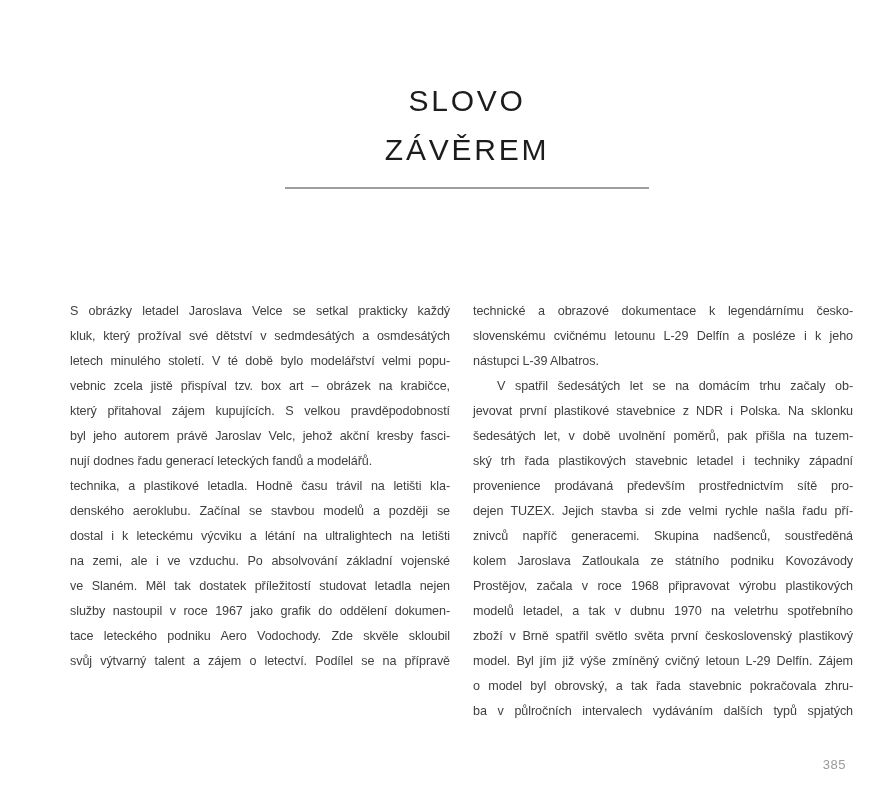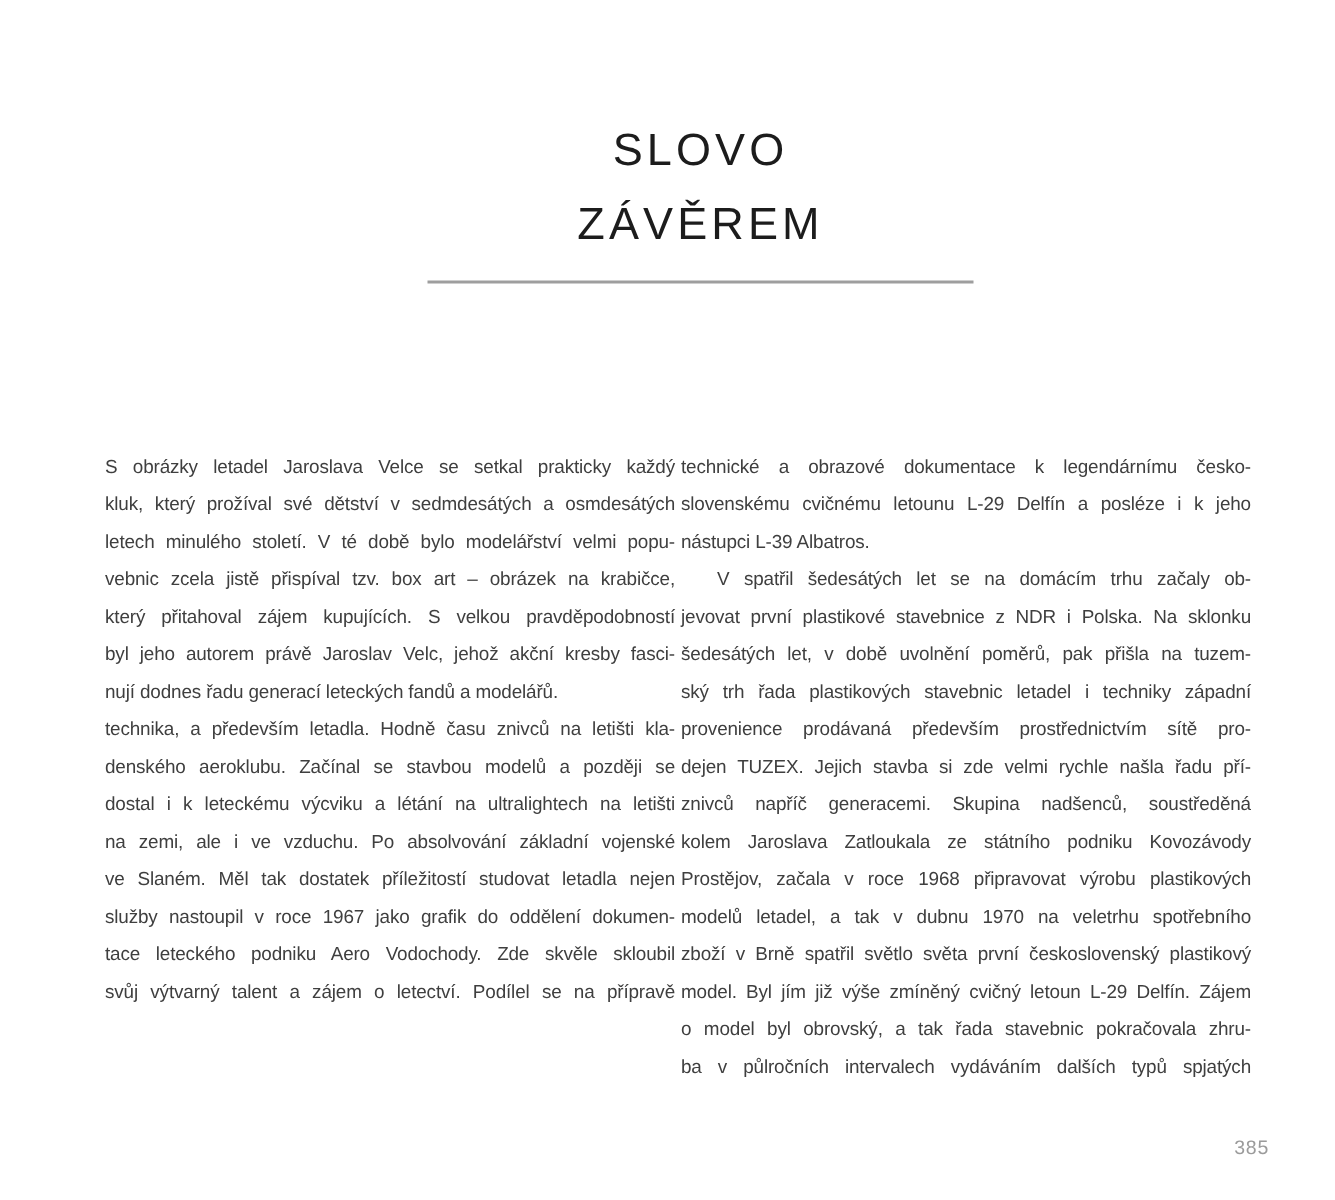--- a/index.html
+++ b/index.html
@@ -35,21 +35,21 @@
   .title-divider{
     margin-top:13px;
     height:2px;
     background:var(--divider-color);
   }
   .text-columns{
     position:absolute;
     left:70px;top:299px;
     width:780px;
     display:flex;
-    gap:4px;
+    gap:23px;
   }
   .text-column{
     width:380px;
     flex:0 0 380px;
     color:var(--body-color);
     font-size:12.6px;
     letter-spacing:-0.1px;
   }
   .text-column .line{
     height:25px;
@@ -89,21 +89,21 @@
 
   <main class="text-columns">
     <div class="text-column" id="col-left">
         <div class="line">S obrázky letadel Jaroslava Velce se setkal prakticky každý</div>
         <div class="line">kluk, který prožíval své dětství v sedmdesátých a osmdesátých</div>
         <div class="line">letech minulého století. V té době bylo modelářství velmi popu-</div>
         <div class="line">vebnic zcela jistě přispíval tzv. box art – obrázek na krabičce,</div>
         <div class="line">který přitahoval zájem kupujících. S velkou pravděpodobností</div>
         <div class="line">byl jeho autorem právě Jaroslav Velc, jehož akční kresby fasci-</div>
         <div class="line para-end">nují dodnes řadu generací leteckých fandů a modelářů.</div>
-        <div class="line">technika, a především letadla. Hodně času znivců na letišti kla-</div>
+        <div class="line">technika, a plastikové letadla. Hodně času trávil na letišti kla-</div>
         <div class="line">denského aeroklubu. Začínal se stavbou modelů a později se</div>
         <div class="line">dostal i k leteckému výcviku a létání na ultralightech na letišti</div>
         <div class="line">na zemi, ale i ve vzduchu. Po absolvování základní vojenské</div>
         <div class="line">ve Slaném. Měl tak dostatek příležitostí studovat letadla nejen</div>
         <div class="line">služby nastoupil v roce 1967 jako grafik do oddělení dokumen-</div>
         <div class="line">tace leteckého podniku Aero Vodochody. Zde skvěle skloubil</div>
         <div class="line">svůj výtvarný talent a zájem o letectví. Podílel se na přípravě</div>
       </div>
     <div class="text-column" id="col-right">
         <div class="line">technické a obrazové dokumentace k legendárnímu česko-</div>

